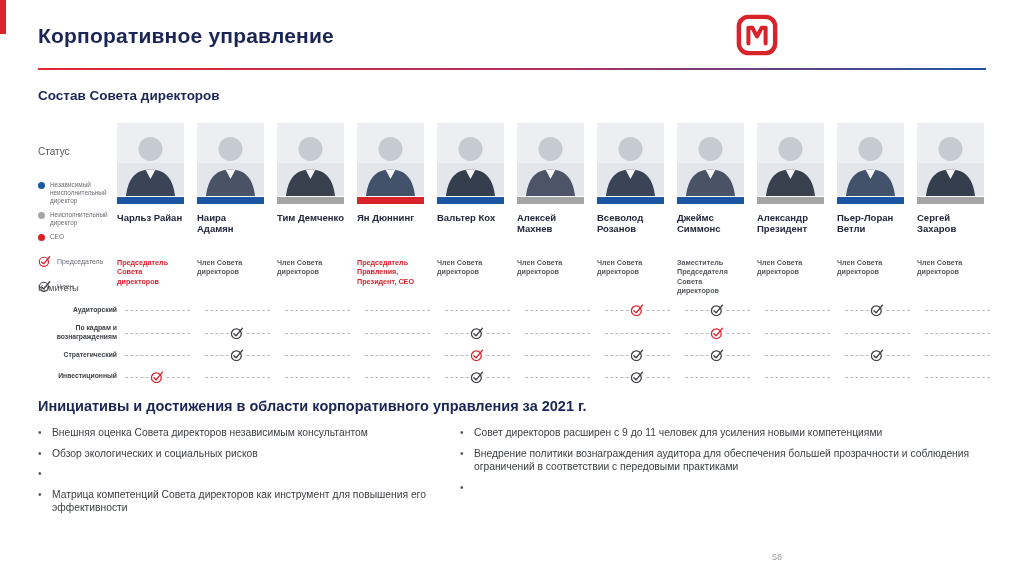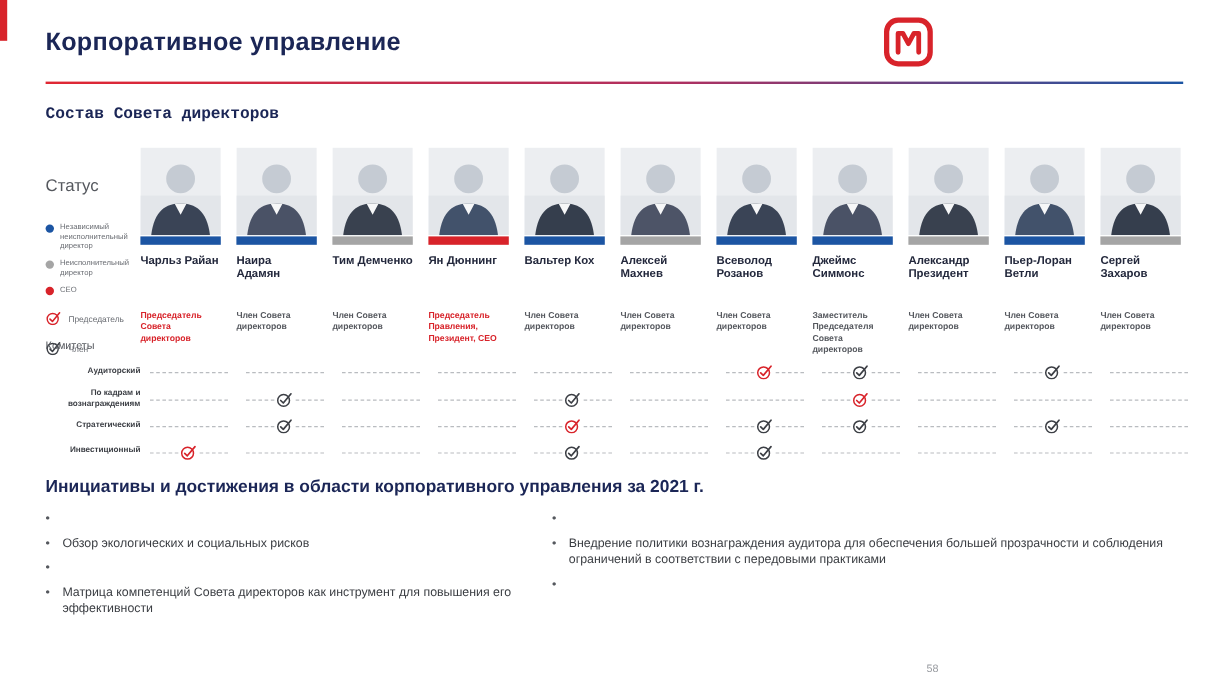--- a/index.html
+++ b/index.html
@@ -6,25 +6,25 @@
   body{width:1024px;height:576px;overflow:hidden;font-family:"Liberation Sans","DejaVu Sans",sans-serif;}
   .slide{position:relative;width:820px;height:576px;background:#fff;}
 
   .corner-bar{position:absolute;left:0;top:8;width:6px;height:34px;background:#d8232a;}
 
   .title{position:absolute;left:38px;top:24px;font-size:21px;font-weight:700;color:#1b2656;letter-spacing:.2px;}
   .title-rule{position:absolute;left:38px;top:68px;width:948px;height:2px;
     background:linear-gradient(90deg,#e02733 0%,#b03060 55%,#1c55a3 100%);}
   .logo{position:absolute;top:14px;right:42px;width:42px;height:42px;}
 
-  .subtitle{position:absolute;left:38px;top:88px;font-size:13.5px;font-weight:700;color:#1b2656;font-family:Liberation Mono, monospace;}
+  .subtitle{position:absolute;left:38px;top:88px;font-size:13.5px;font-weight:700;color:#1b2656;}
 
   
   .legend{position:absolute;left:38px;top:146px;width:80px;}
-  .legend-title{font-size:14px;color:#55585e;margin-bottom:24px;}
+  .legend-title{font-size:10px;color:#55585e;margin-bottom:24px;}
   .legend-item{display:flex;align-items:flex-start;margin-bottom:6px;}
   .legend-dot{width:7px;height:7px;border-radius:50%;flex:none;margin:1px 5px 0 0;}
   .legend-label{font-size:6.4px;line-height:1.25;color:#6a6d73;}
   .legend-check{display:flex;align-items:center;margin-bottom:7px;}
   .legend-check .chk{flex:none;margin-right:5px;}
   .legend-check .legend-label{font-size:7px;color:#6a6d73;}
   .legend-gap{height:6px;}
 
   
   .members{position:absolute;left:117px;top:123px;display:flex;gap:13px;}
@@ -406,36 +406,38 @@
         </div>
       </div>
   </div>
 
   <div class="initiatives">
     <div class="initiatives-title">Инициативы и достижения в области корпоративного управления за 2021 г.</div>
     <div class="bullet-cols">
       <ul class="bullet-col left" id="bullets-left">
           <li class="bullet-item">
             <span class="b">•</span>
+            <span>Внешняя оценка Совета директоров независимым консультантом</span>
           </li>
           <li class="bullet-item">
             <span class="b">•</span>
             <span>Обзор экологических и социальных рисков</span>
           </li>
           <li class="bullet-item">
             <span class="b">•</span>
           </li>
           <li class="bullet-item">
             <span class="b">•</span>
             <span>Матрица компетенций Совета директоров как инструмент для повышения его эффективности</span>
           </li>
         </ul>
       <ul class="bullet-col right" id="bullets-right">
           <li class="bullet-item">
             <span class="b">•</span>
+            <span>Совет директоров расширен с 9 до 11 человек для усиления новыми компетенциями</span>
           </li>
           <li class="bullet-item">
             <span class="b">•</span>
             <span>Внедрение политики вознаграждения аудитора для обеспечения большей прозрачности и соблюдения ограничений в соответствии с передовыми практиками</span>
           </li>
           <li class="bullet-item">
             <span class="b">•</span>
           </li>
         </ul>
     </div>

